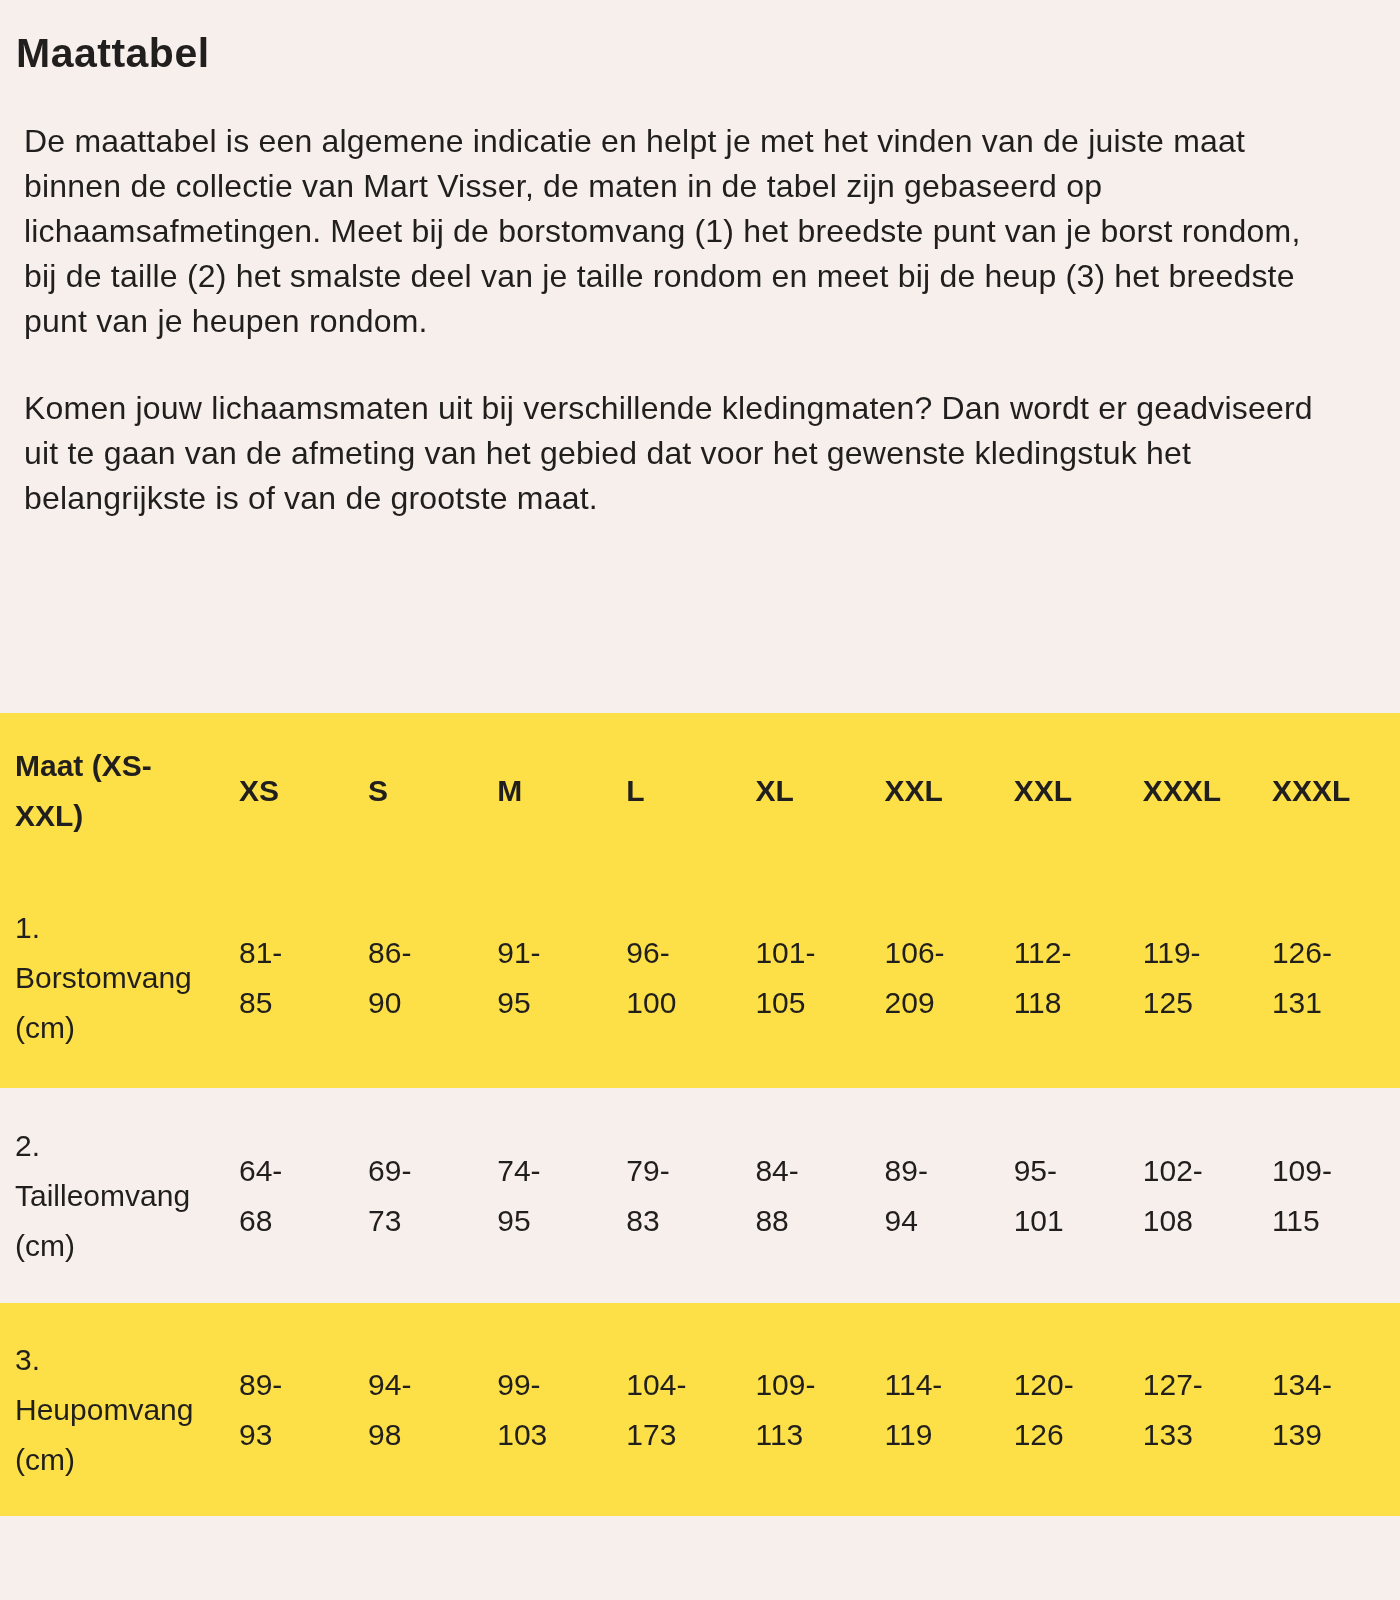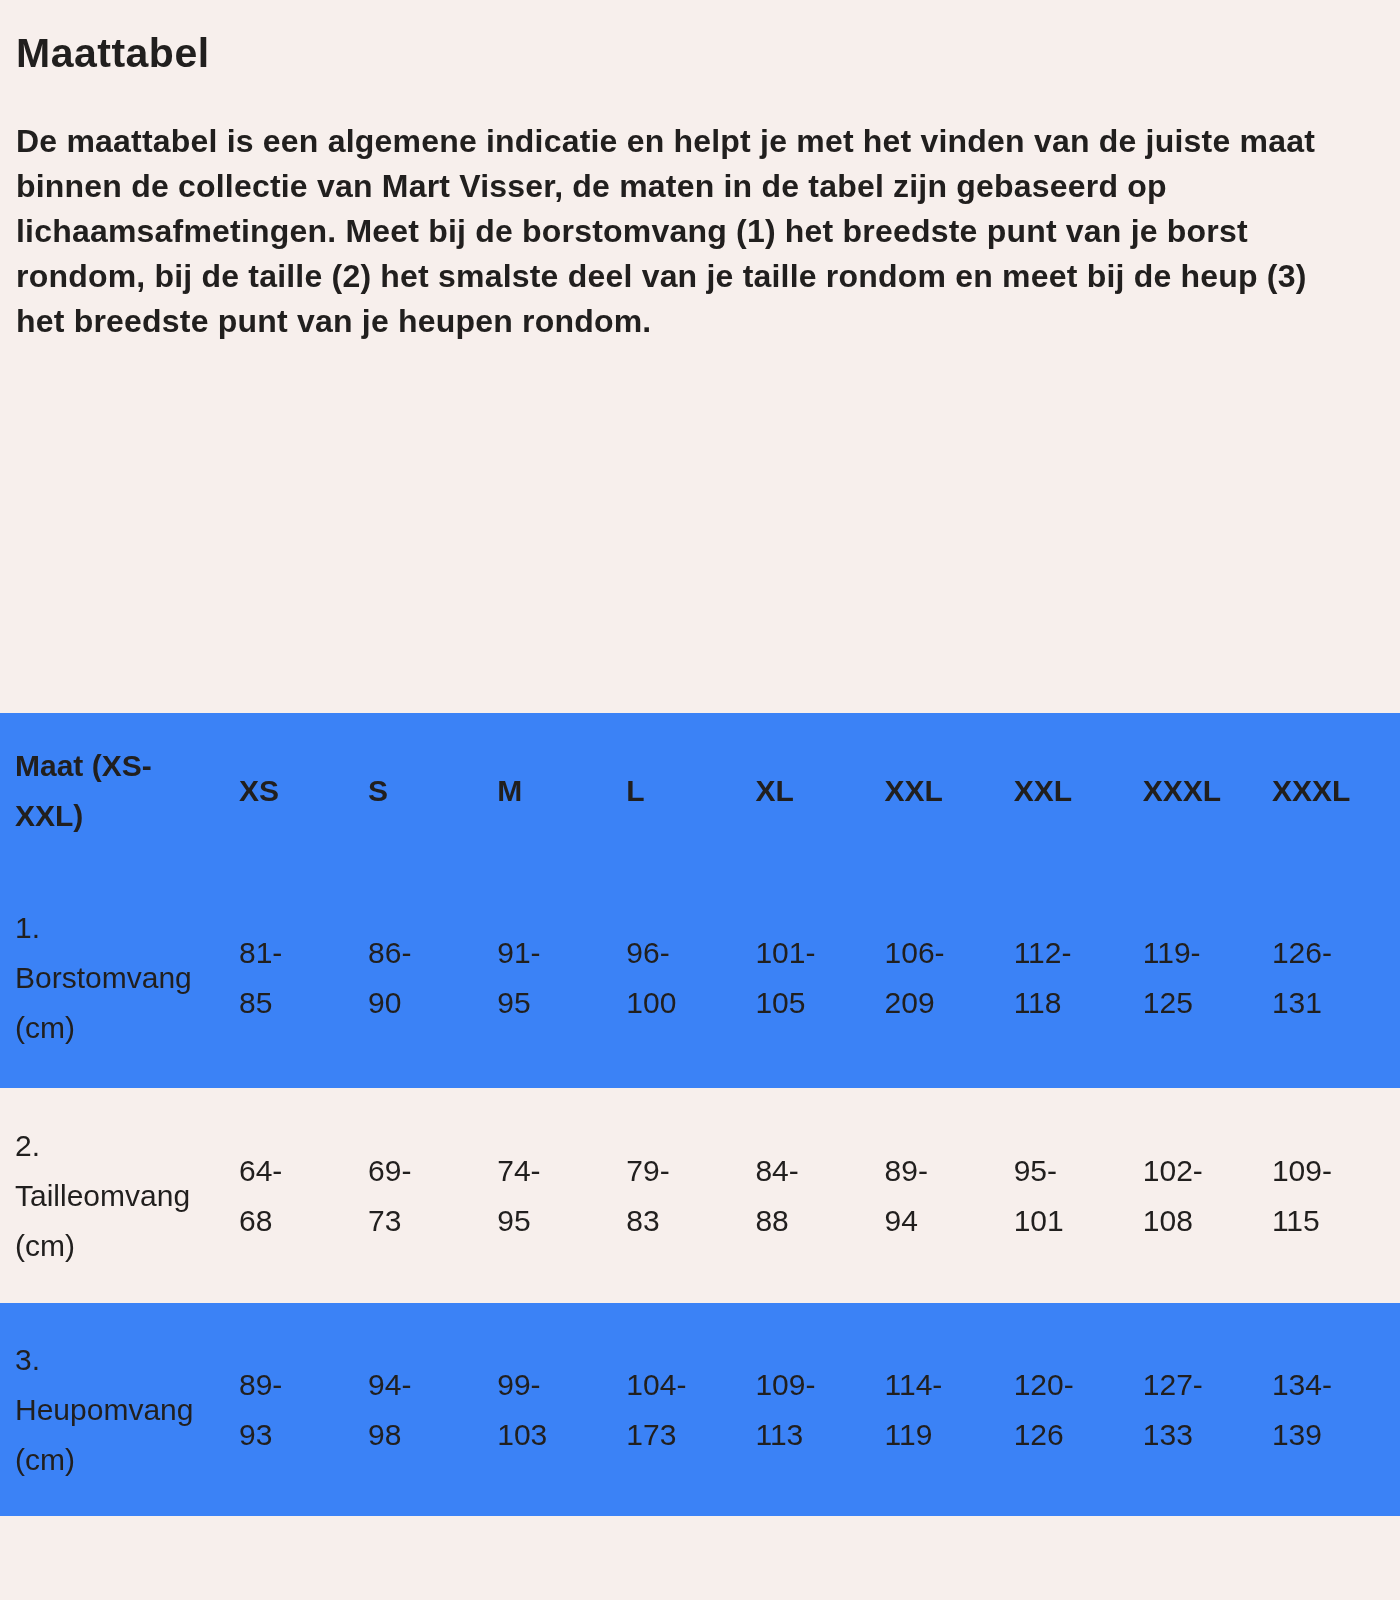--- a/index.html
+++ b/index.html
@@ -19,39 +19,39 @@
     height: 713px;
     padding: 30px 30px 0 16px;
   }
   h1.title {
     margin: 0;
     font-size: 41px;
     font-weight: 700;
     letter-spacing: 0.5px;
   }
   p.para {
-    margin: 42px 0 0 0;
+    margin: 42px 0 0 8px;
     max-width: 1300px;
     font-size: 32px;
     line-height: 45px;
-    font-weight: 700;
+    font-weight: 400;
     letter-spacing: 0.2px;
   }
   table.size-table {
     width: 1400px;
     border-collapse: collapse;
     table-layout: fixed;
   }
   table.size-table td {
     vertical-align: middle;
     white-space: pre-line;
     font-size: 30px;
     line-height: 50px;
   }
-  tr.row-white { background: #3b82f6; padding-left: 33px; }
+  tr.row-white { background: #fde047; padding-left: 33px; }
   tr.row-pink  { background: transparent; }
   tr.r1 { height: 155px; }
   tr.r2 { height: 157px; }
   tr.r3 { height: 220px; }
   tr.r4 { height: 215px; }
   tr.r5 { height: 213px; }
   td.lbl {
     width: 238px;
     box-sizing: border-box;
     padding-left: 15px;
@@ -67,20 +67,21 @@
   }
 </style>
 </head>
 <body>
 
 <div class="page">
 
   <div class="content">
     <h1 class="title">Maattabel</h1>
     <p class="para">De maattabel is een algemene indicatie en helpt je met het vinden van de juiste maat binnen de collectie van Mart Visser, de maten in de tabel zijn gebaseerd op lichaamsafmetingen. Meet bij de borstomvang (1) het breedste punt van je borst rondom, bij de taille (2) het smalste deel van je taille rondom en meet bij de heup (3) het breedste punt van je heupen rondom.</p>
+    <p class="para">Komen jouw lichaamsmaten uit bij verschillende kledingmaten? Dan wordt er geadviseerd uit te gaan van de afmeting van het gebied dat voor het gewenste kledingstuk het belangrijkste is of van de grootste maat.</p>
   </div>
 
   <table class="size-table">
     <tbody>
       <tr class="r1 row-white">
         <td class="lbl bold">Maat (XS-
 XXL)</td>
         <td class="val bold">XS</td>
         <td class="val bold">S</td>
         <td class="val bold">M</td>

